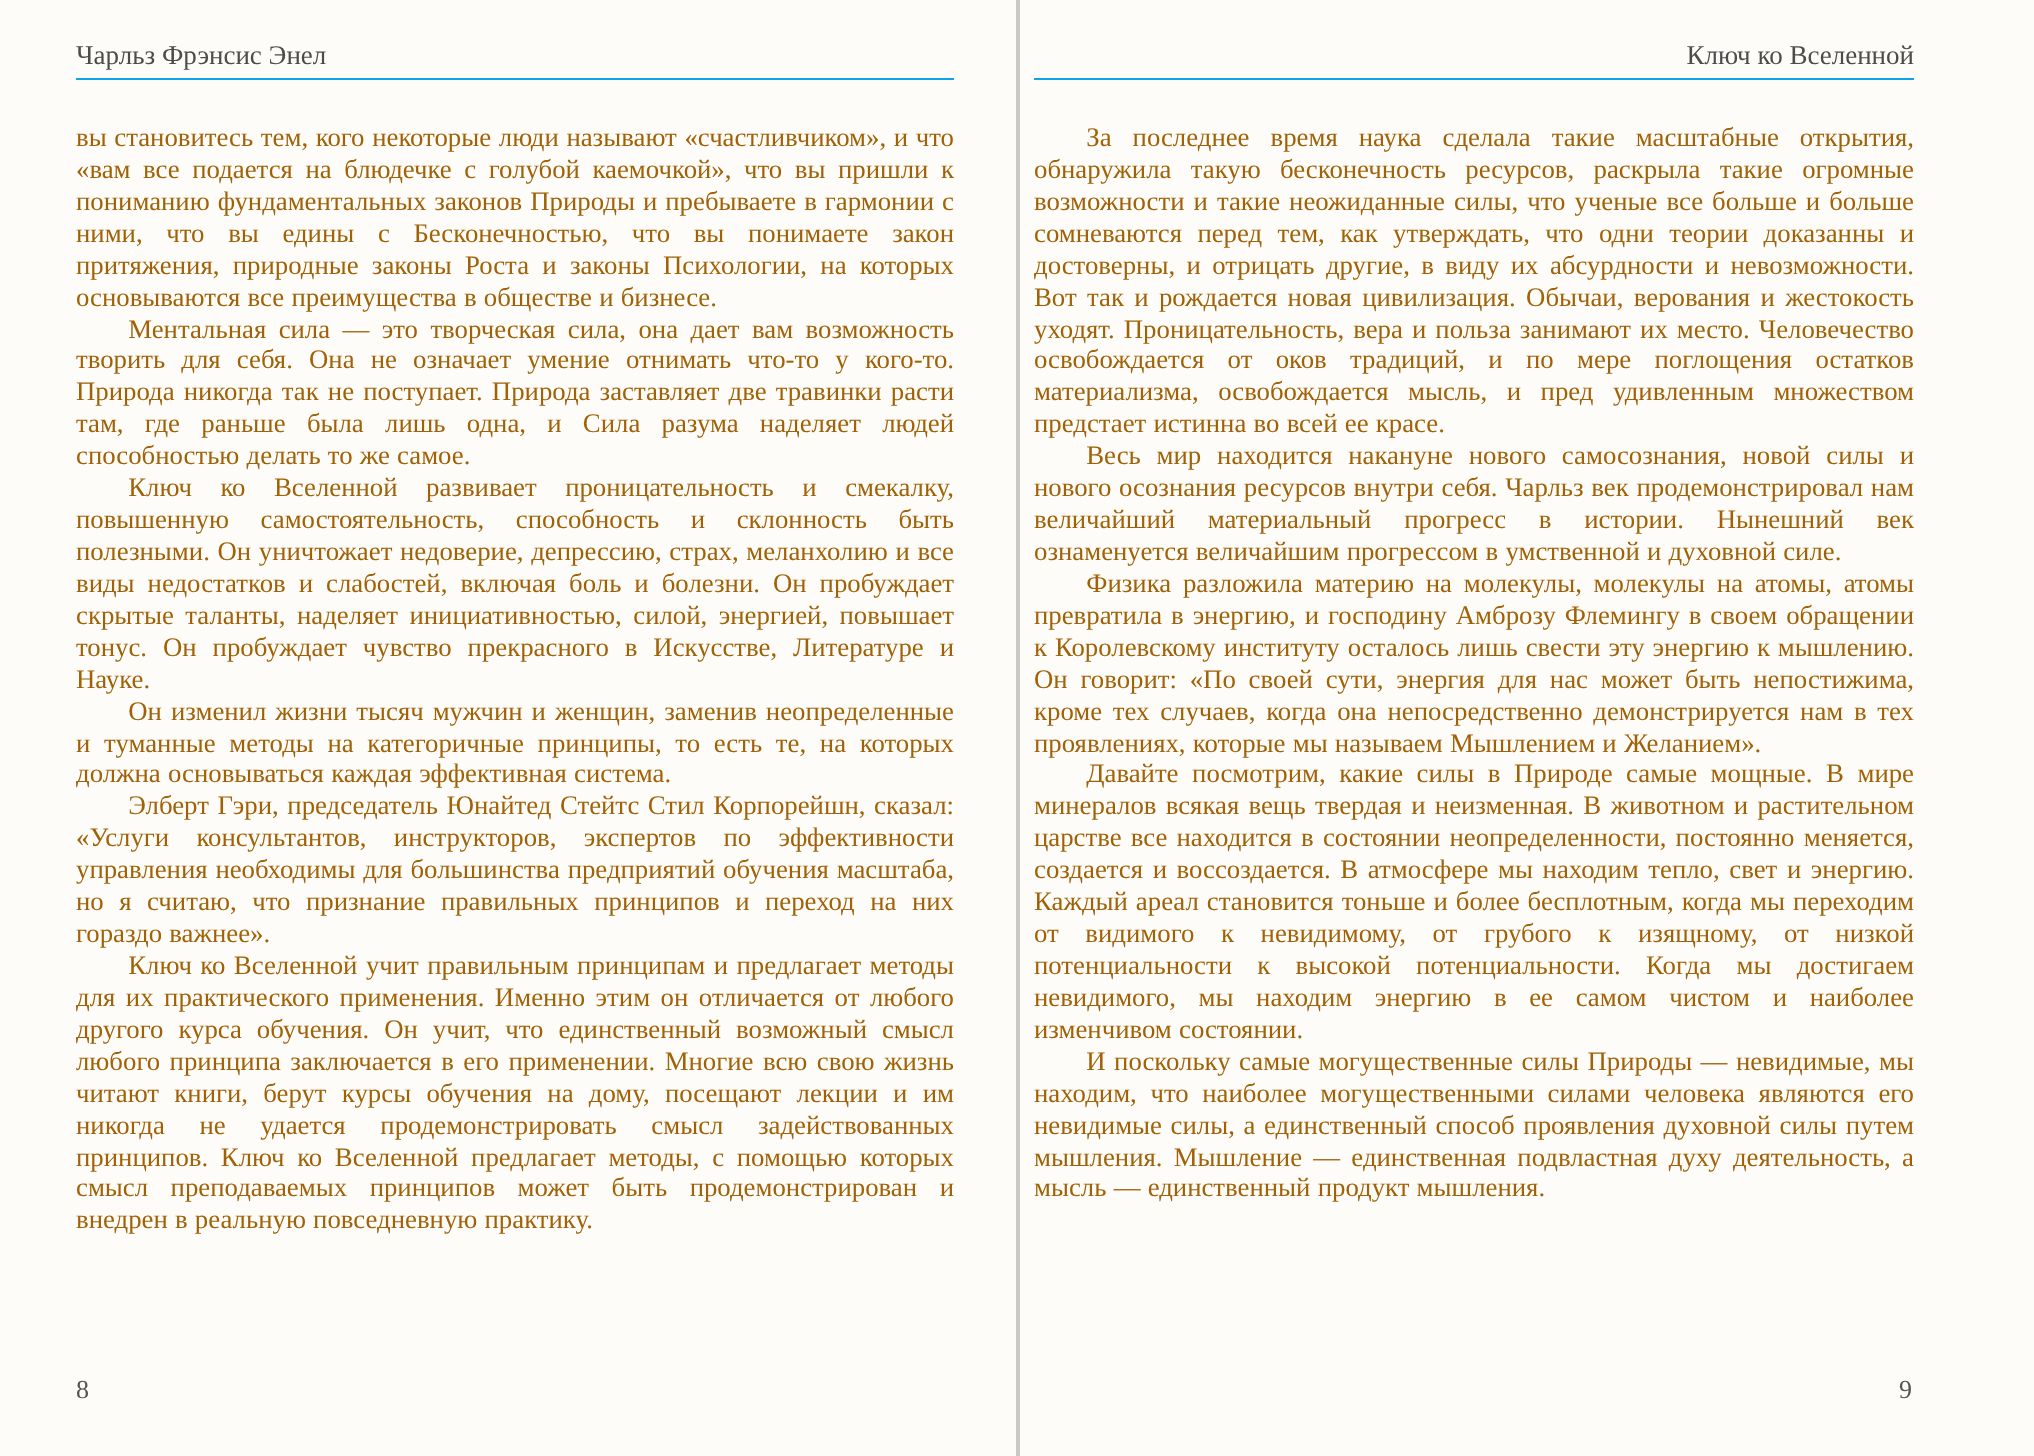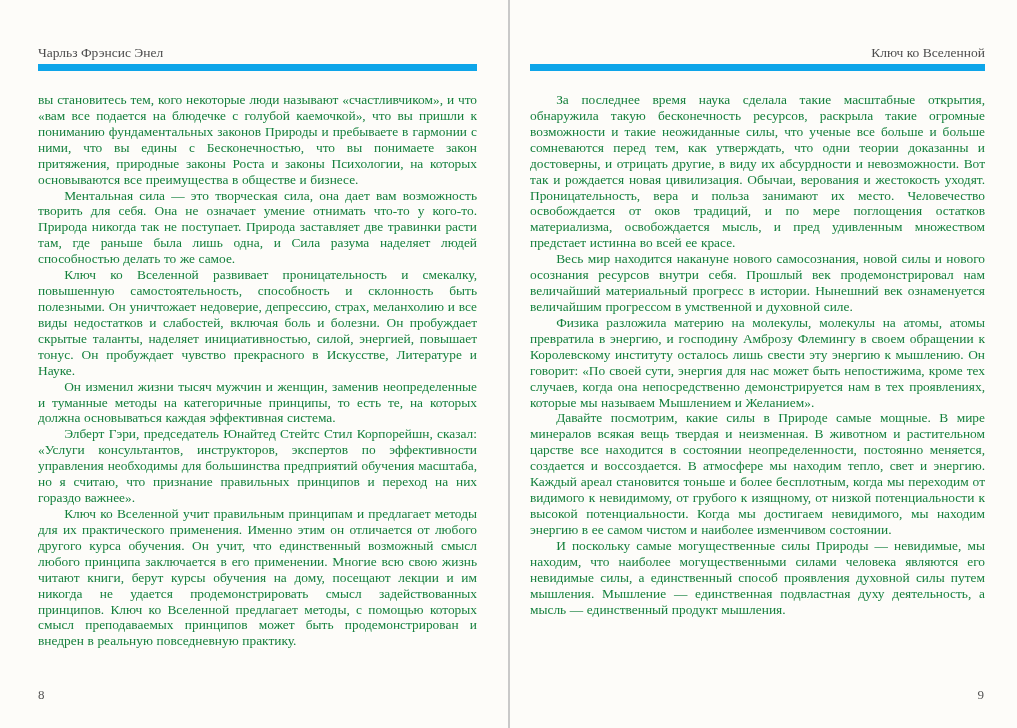--- a/index.html
+++ b/index.html
@@ -11,42 +11,41 @@
   }
   .spread {
     position: relative;
     width: 1017px; height: 728px;
   }
   .page {
     position: absolute;
     top: 0; height: 728px;
   }
   .page-left  { left: 0;     width: 508px; padding: 20px 31px 0 38px; }
-  .page-right { left: 509px; width: 508px; padding: 20px 32px 0 21px; }
+  .page-right { left: 481px; width: 508px; padding: 20px 32px 0 36px; }
   .page-divider {
     position: absolute;
     left: 508px; top: 0;
     width: 2px; height: 728px;
     background: #c9c9c9;
   }
   .running-head {
     font-size: 13.5px;
     line-height: 16px;
     color: #4c4c4c;
     padding-bottom: 3px;
-    border-bottom: 7px solid #0ea5e9;
-    margin-top: 25px;
+    border-bottom: 1px solid #0ea5e9;
   }
   .running-head.align-left  { text-align: left; }
   .running-head.align-right { text-align: right; }
   .body-text {
     margin-top: 21px;
     font-size: 13.4px;
     line-height: 15.92px;
-    color: #15803d;
+    color: #a16207;
     text-align: justify;
   }
   .body-text p {
     text-indent: 1.95em;
     word-spacing: 0.02em;
   }
   .body-text p.no-indent { text-indent: 0; }
   .page-number {
     position: absolute;
     bottom: 25px;
@@ -73,21 +72,21 @@
     </div>
     <div class="page-number pn-left">8</div>
   </div>
 
   <div class="page-divider"></div>
 
   <div class="page page-right">
     <div class="running-head align-right">Ключ ко Вселенной</div>
     <div class="body-text">
       <p>За последнее время наука сделала такие масштабные открытия, обнаружила такую бесконечность ресурсов, раскрыла такие огромные возможности и такие неожиданные силы, что ученые все больше и больше сомневаются перед тем, как утверждать, что одни теории доказанны и достоверны, и отрицать другие, в виду их абсурдности и невозможности. Вот так и рождается новая цивилизация. Обычаи, верования и жестокость уходят. Проницательность, вера и польза занимают их место. Человечество освобождается от оков традиций, и по мере поглощения остатков материализма, освобождается мысль, и пред удивленным множеством предстает истинна во всей ее красе.</p>
-      <p>Весь мир находится накануне нового самосознания, новой силы и нового осознания ресурсов внутри себя. Прошлый век продемонстрировал нам величайший материальный прогресс в истории. Нынешний век ознаменуется величайшим прогрессом в умственной и духовной силе.</p>
+      <p>Весь мир находится накануне нового самосознания, новой силы и нового осознания ресурсов внутри себя. Чарльз век продемонстрировал нам величайший материальный прогресс в истории. Нынешний век ознаменуется величайшим прогрессом в умственной и духовной силе.</p>
       <p>Физика разложила материю на молекулы, молекулы на атомы, атомы превратила в энергию, и господину Амброзу Флемингу в своем обращении к Королевскому институту осталось лишь свести эту энергию к мышлению. Он говорит: «По своей сути, энергия для нас может быть непостижима, кроме тех случаев, когда она непосредственно демонстрируется нам в тех проявлениях, которые мы называем Мышлением и Желанием».</p>
       <p>Давайте посмотрим, какие силы в Природе самые мощные. В мире минералов всякая вещь твердая и неизменная. В животном и растительном царстве все находится в состоянии неопределенности, постоянно меняется, создается и воссоздается. В атмосфере мы находим тепло, свет и энергию. Каждый ареал становится тоньше и более бесплотным, когда мы переходим от видимого к невидимому, от грубого к изящному, от низкой потенциальности к высокой потенциальности. Когда мы достигаем невидимого, мы находим энергию в ее самом чистом и наиболее изменчивом состоянии.</p>
       <p>И поскольку самые могущественные силы Природы — невидимые, мы находим, что наиболее могущественными силами человека являются его невидимые силы, а единственный способ проявления духовной силы путем мышления. Мышление — единственная подвластная духу деятельность, а мысль — единственный продукт мышления.</p>
     </div>
     <div class="page-number pn-right">9</div>
   </div>
 
 </div>
 
 </body></html>

